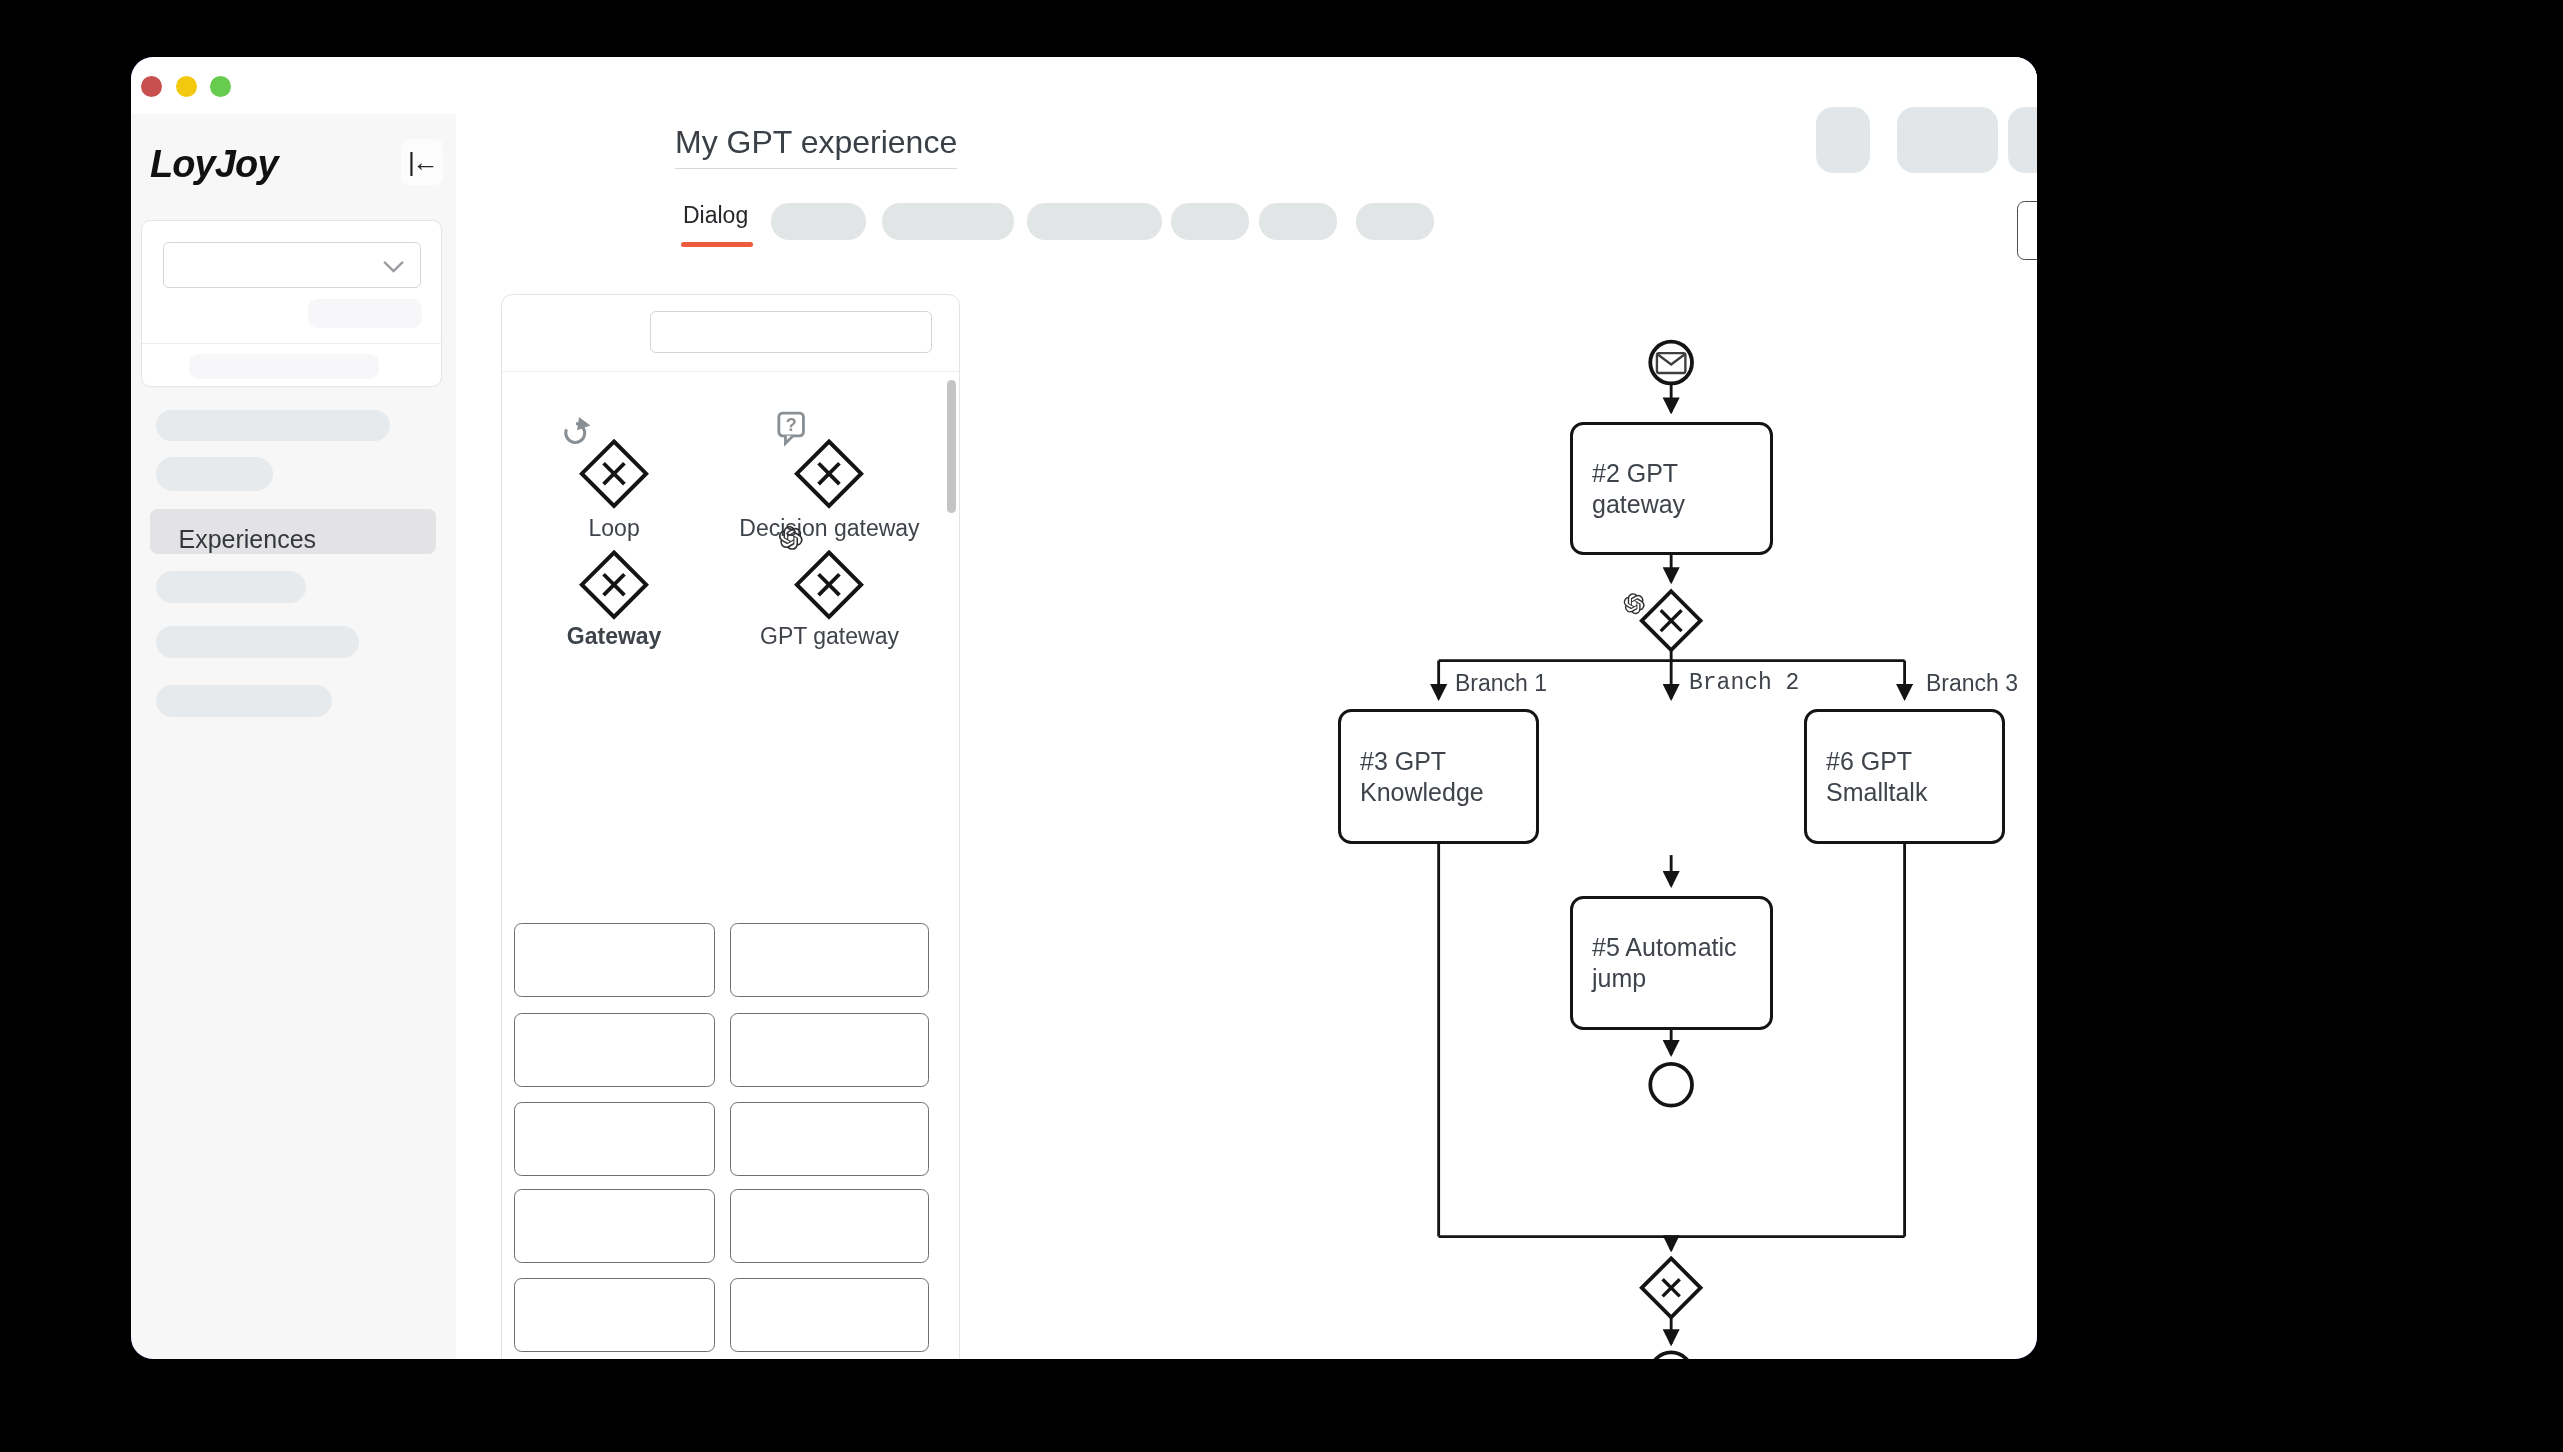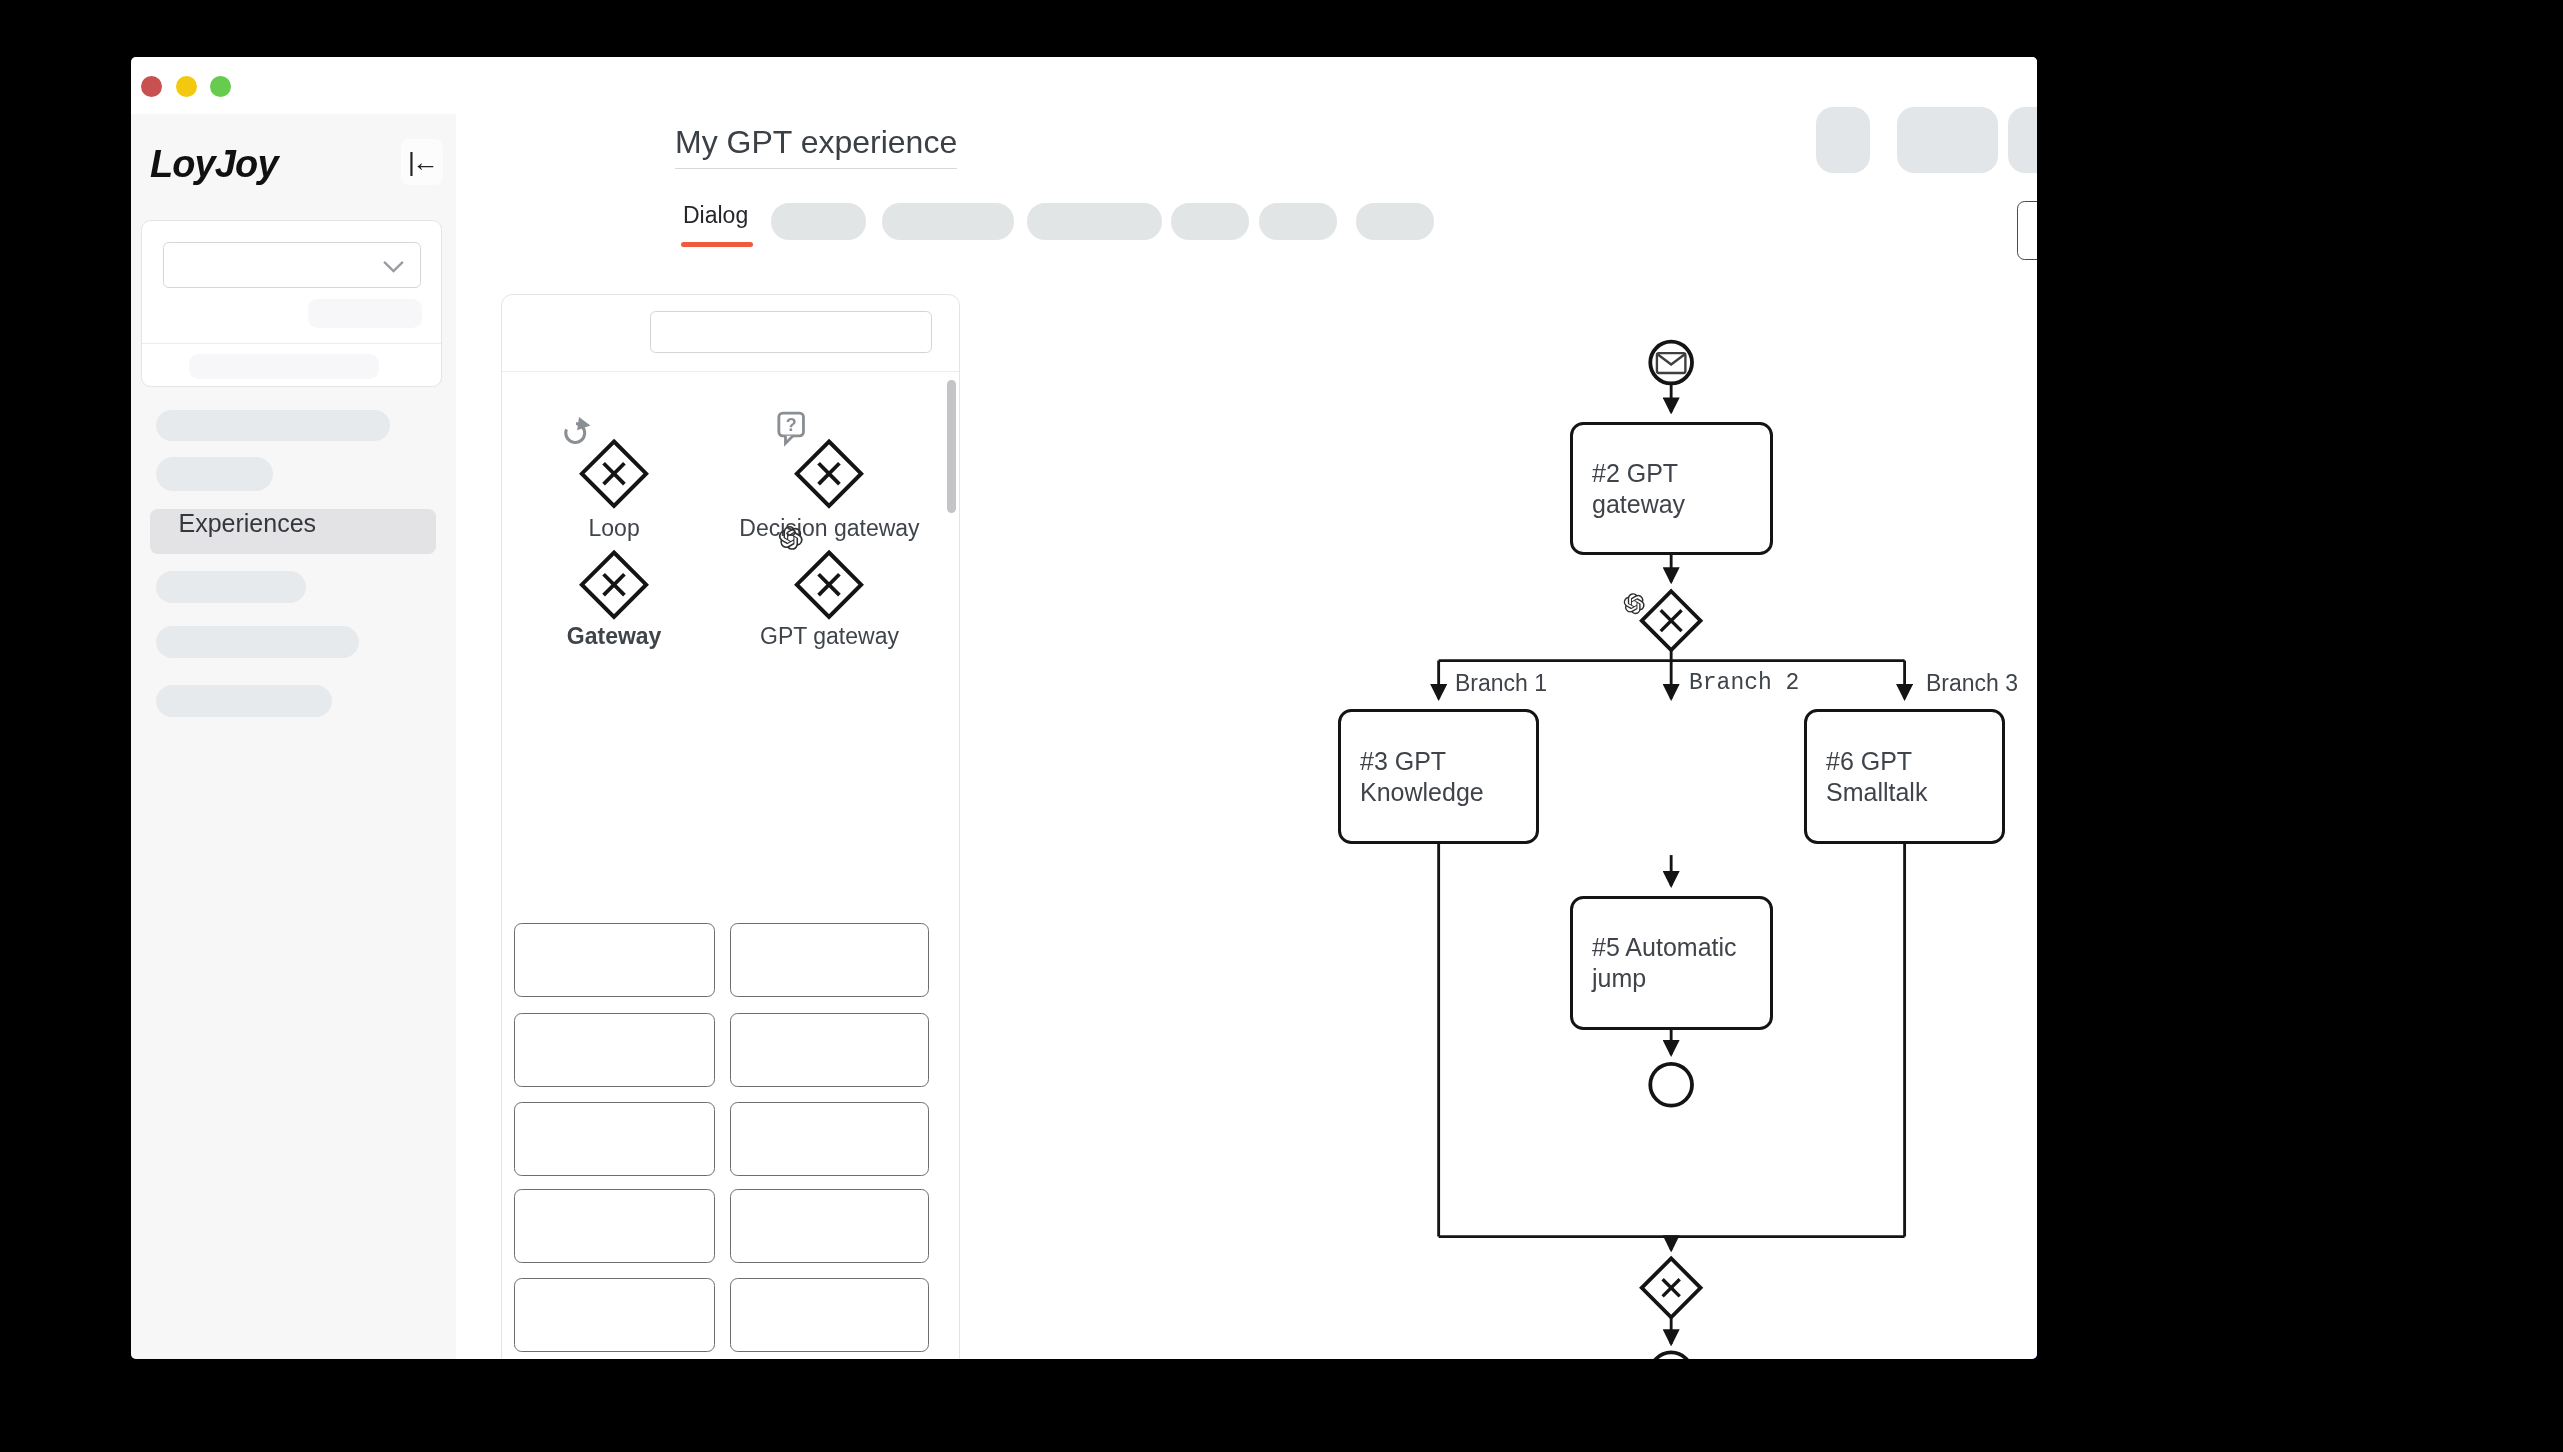--- a/index.html
+++ b/index.html
@@ -1,20 +1,20 @@
 <!DOCTYPE html>
 <html style="font-size:15px"><head>
 <meta charset="utf-8">
 <style>
   * { margin:0; padding:0; box-sizing:border-box; }
   html,body { width:2563px; height:1452px; background:#000; overflow:hidden;
               font-family:"Liberation Sans", sans-serif; }
 
   .window { position:absolute; left:131px; top:57px; width:1906px; height:1302px;
-            background:#8b5cf6; border-radius:5px; overflow:hidden;
+            background:#8b5cf6; border-radius:22px; overflow:hidden;
             box-shadow:0 19px 57px rgba(0,0,0,.55); }
 
   
   .titlebar { position:absolute; left:0; top:0; width:100%; height:57px; background:#fff; }
   .tl-dot { position:absolute; top:19px; width:21px; height:21px; border-radius:50%; }
   .tl-red    { left:10.4px; background:#c8504e; }
   .tl-yellow { left:45px; background:#f2c90f; }
   .tl-green  { left:79px; background:#67cb4e; }
 
   
@@ -26,21 +26,21 @@
                   justify-content:center; font-size:26.6px; color:#222; letter-spacing:-2.8px; }
   .side-card { position:absolute; left:9.5px; top:106px; width:301px; height:167px;
                background:#fff; border:1.4px solid #e4e4e7; border-radius:9.5px; }
   .card-select { position:absolute; left:21px; top:21px; width:258px; height:46px;
                  background:#fff; border:1.4px solid #d6d6d9; border-radius:5.7px; }
   .card-select svg { position:absolute; right:13.3px; top:16px; }
   .card-divider { position:absolute; left:0; top:122px; width:100%; height:1.4px; background:#ededef; }
   .ghost-pill { position:absolute; background:#f7f7f9; border-radius:9.5px; }
   .skel { position:absolute; background:#e7eaec; border-radius:17px; }
   .nav-active { position:absolute; left:19px; top:395px; width:286px; height:45px;
-                background:#e3e3e6; border-radius:7.6px; display:flex; align-items:flex-start;
+                background:#e3e3e6; border-radius:7.6px; display:flex; align-items:flex-end;
                 padding-left:28.5px; font-size:25px; color:#34383e; }
 
   
   .main { position:absolute; left:325px; top:0; right:0; bottom:0; background:#fff; }
   .page-title { position:absolute; left:219px; top:68px; font-size:32px; color:#3b4046;
                 line-height:34px; padding-bottom:8.5px; border-bottom:1.9px solid #d8d8d8; }
   .tab-label { position:absolute; left:227px; top:145px; font-size:23px; color:#24262a; }
   .tab-underline { position:absolute; left:225px; top:185px; width:72px; height:4.7px;
                    background:#ee5b3f; border-radius:2.8px; }
   .pill { position:absolute; top:146px; height:37px; border-radius:18px; background:#e2e5e6; }

